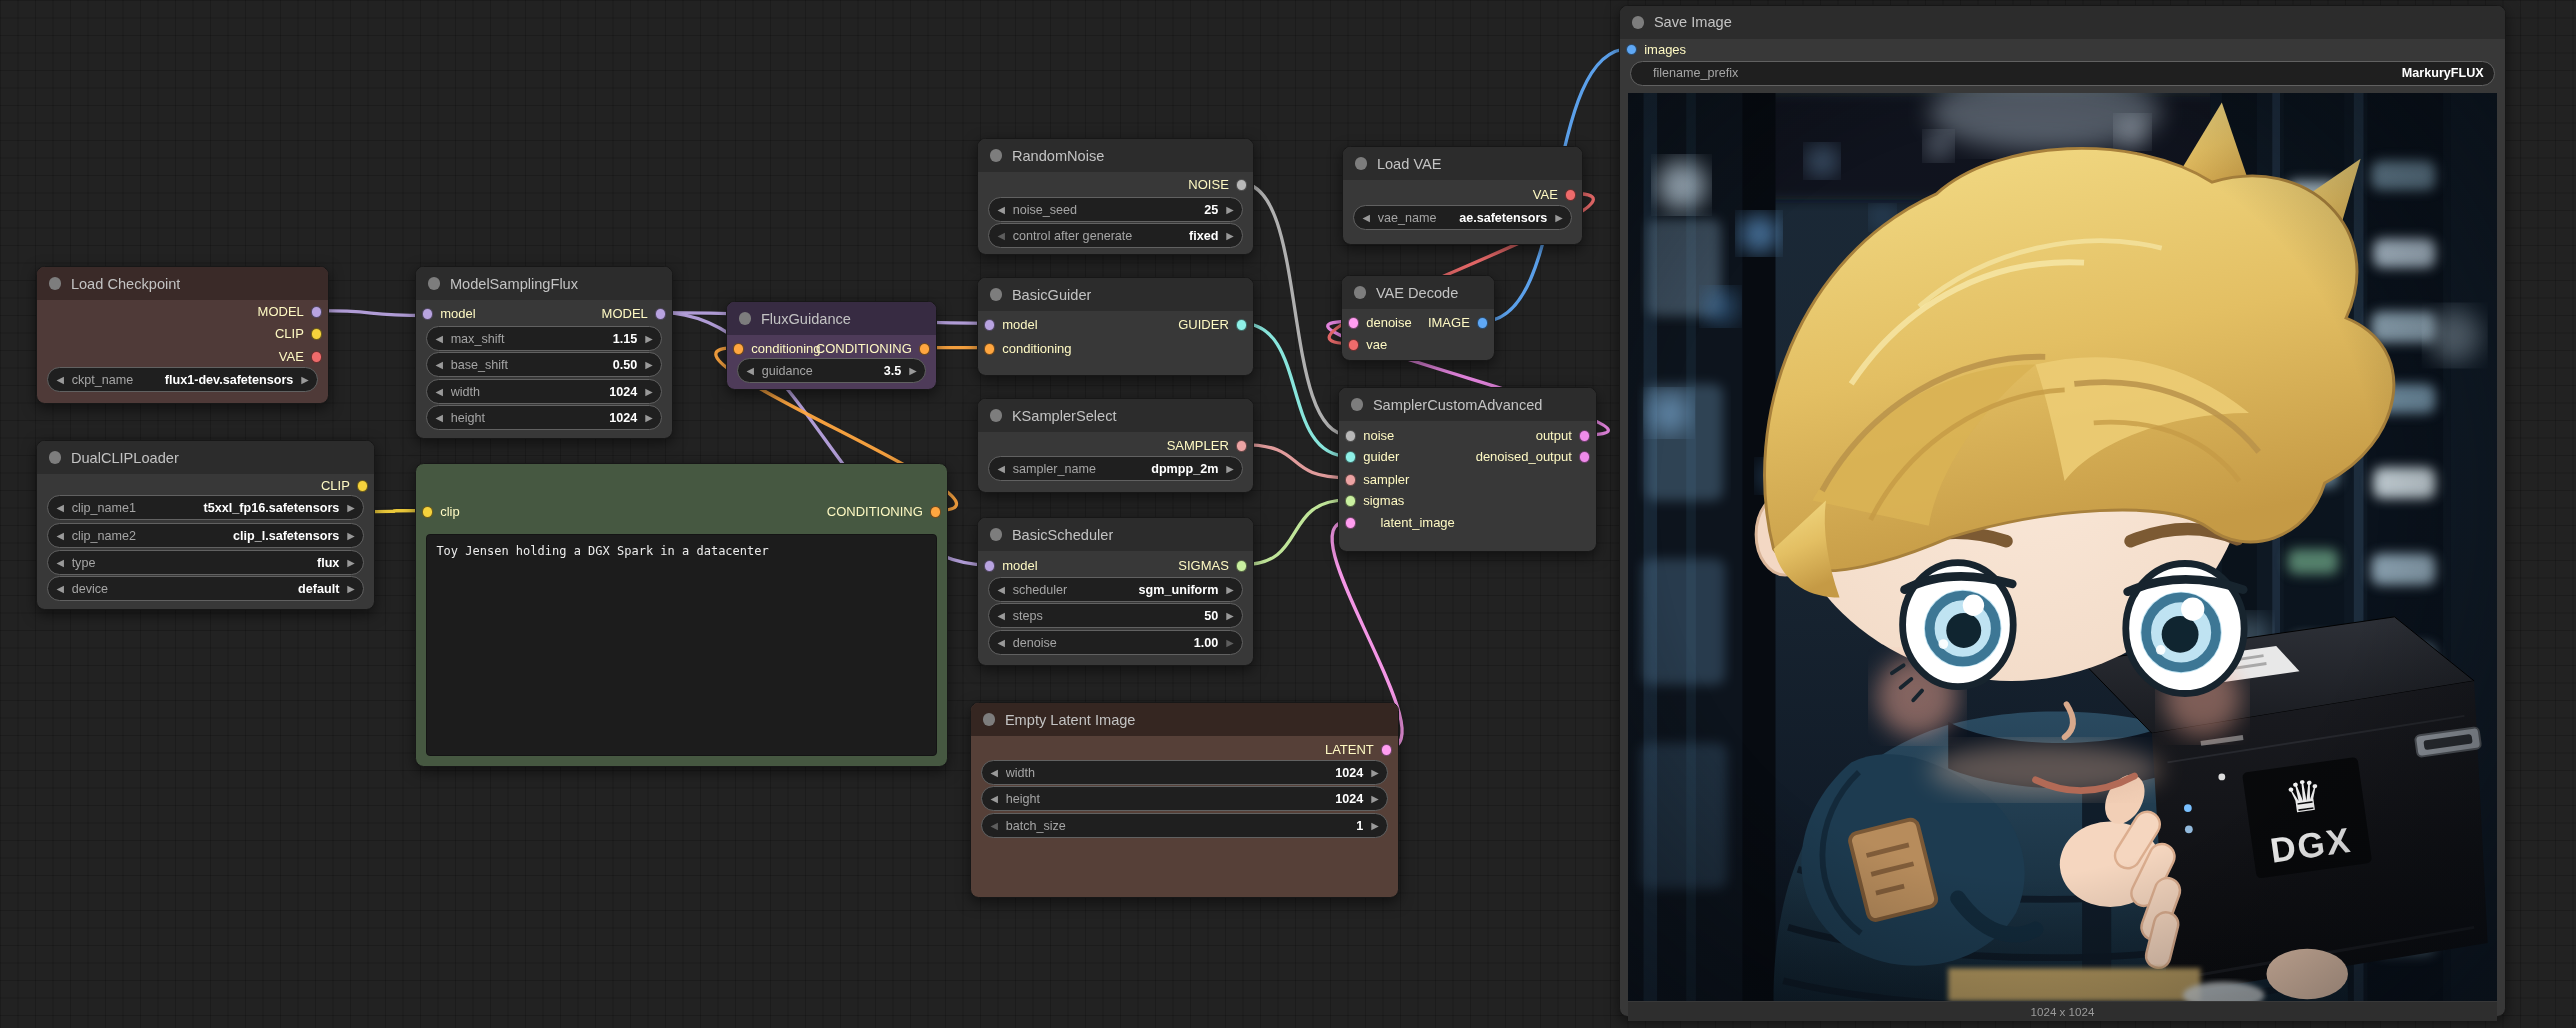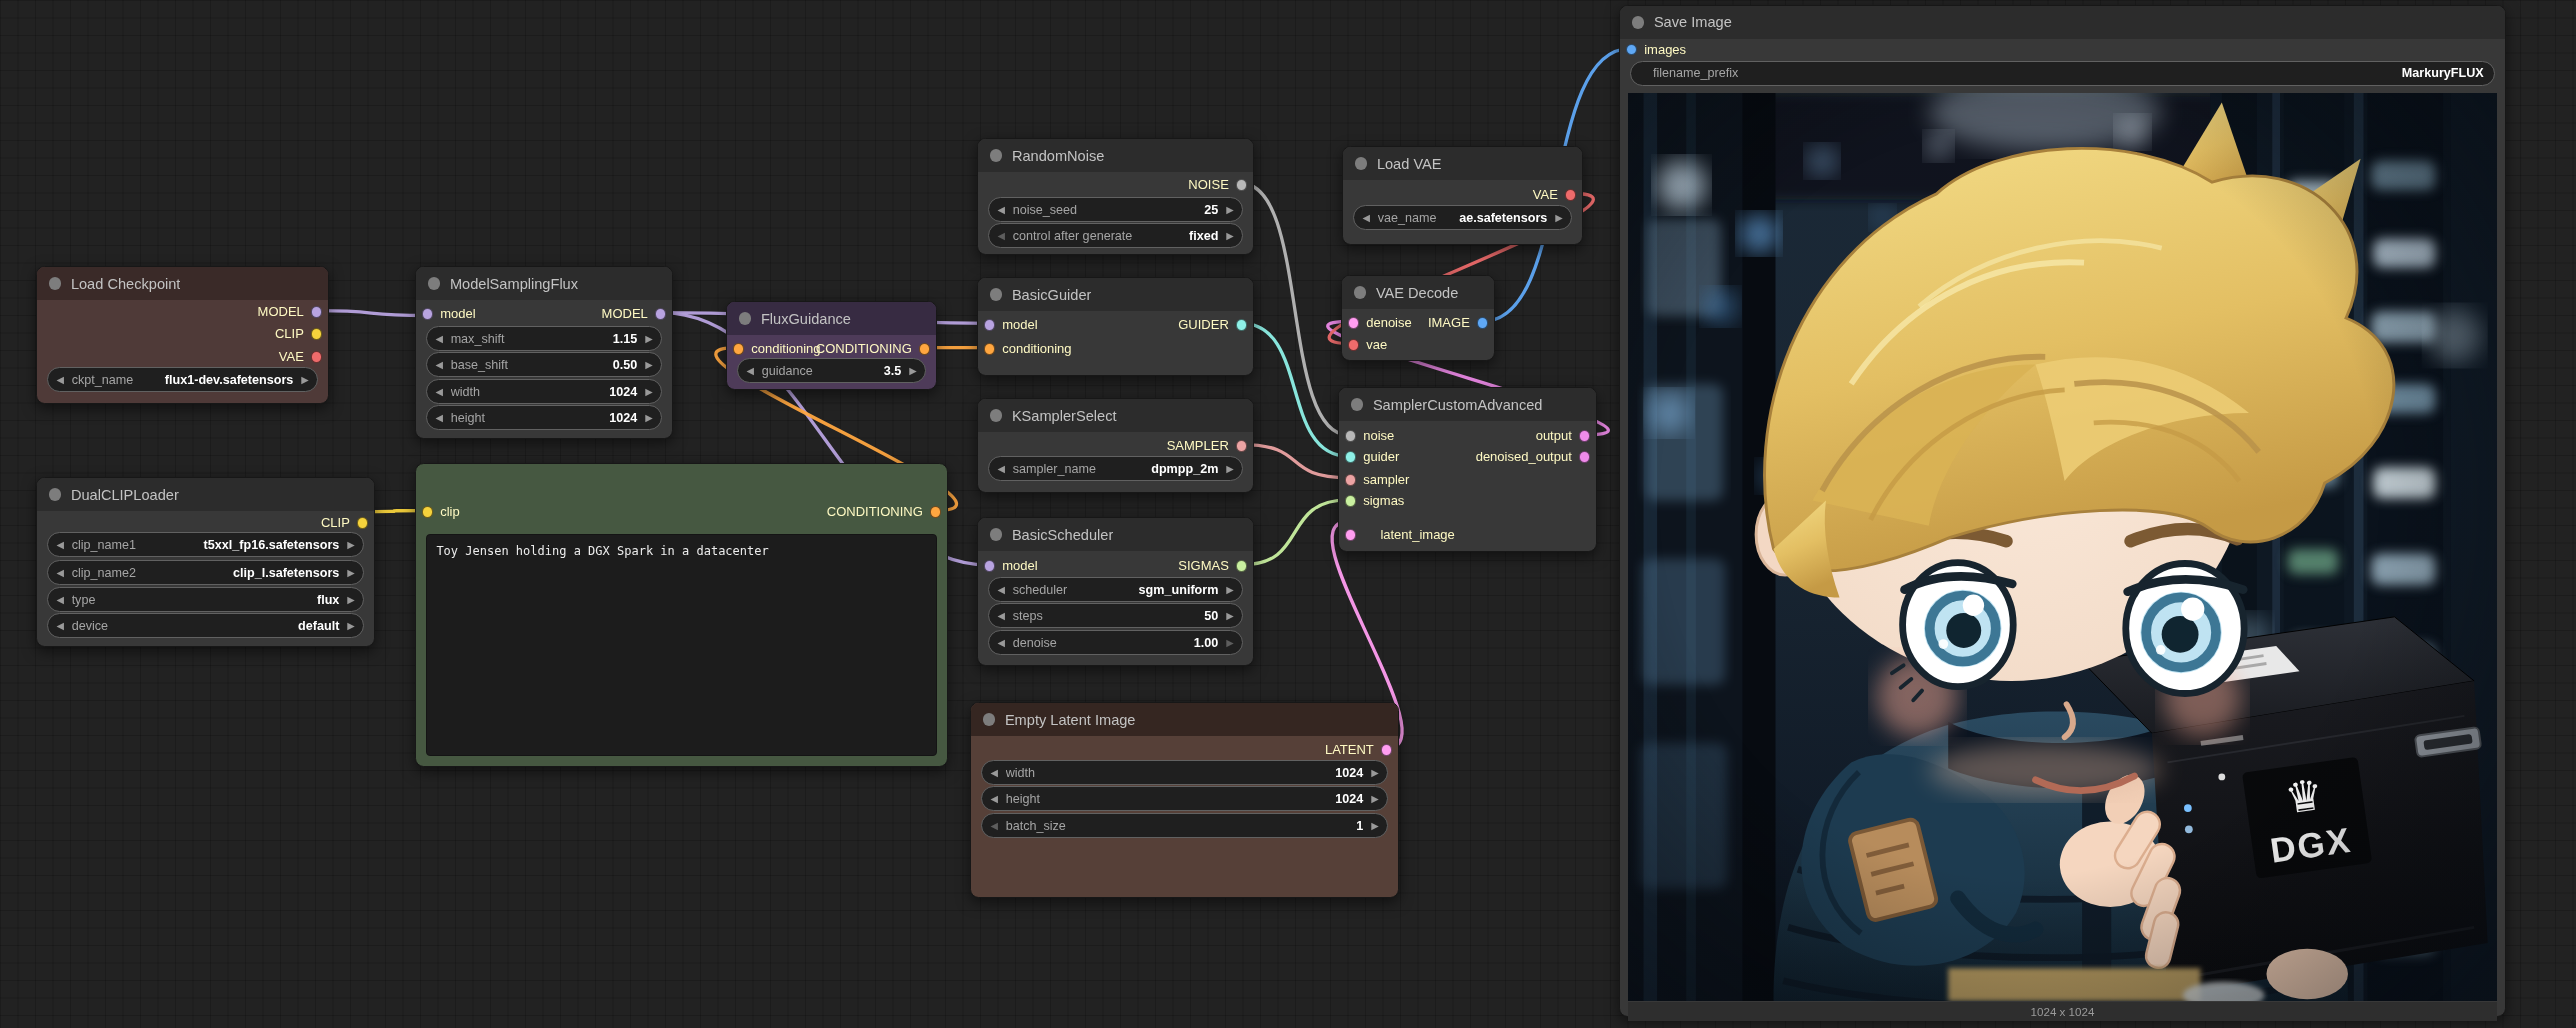--- a/index.html
+++ b/index.html
@@ -98,21 +98,21 @@
         <span>VAE</span>
       </div>
     <div class="widget" style="top:100px;">
       <span class="warr">◀</span>
       <span class="wlabel">ckpt_name</span>
       <span class="wvalue">flux1-dev.safetensors</span>
       <span class="warr">▶</span>
     </div>
   </div>
 
-  <div class="node" style="left:36px;top:477px;width:337px;height:168px;">
+  <div class="node" style="left:36px;top:440px;width:337px;height:168px;">
     <div class="nhead">
       <span class="hdot"></span>
       <span class="ntitle">DualCLIPLoader</span>
     </div>
     <div class="pin out" style="top:36px;">
         <span class="pdot" style="background: rgb(245, 210, 60);"></span>
         <span>CLIP</span>
       </div>
     <div class="widget" style="top:54px;">
       <span class="warr">◀</span>
@@ -383,21 +383,21 @@
         <span>guider</span>
       </div>
     <div class="pin in" style="top:83px;">
         <span class="pdot" style="background: rgb(236, 163, 163);"></span>
         <span>sampler</span>
       </div>
     <div class="pin in" style="top:104px;">
         <span class="pdot" style="background: rgb(201, 240, 160);"></span>
         <span>sigmas</span>
       </div>
-    <div class="pin in" style="top:138px;gap:24px;">
+    <div class="pin in" style="top:126px;gap:24px;">
         <span class="pdot" style="background: rgb(255, 157, 240);"></span>
         <span>latent_image</span>
       </div>
     <div class="pin out" style="top:39px;">
         <span class="pdot" style="background: rgb(239, 139, 234);"></span>
         <span>output</span>
       </div>
     <div class="pin out" style="top:60px;">
         <span class="pdot" style="background: rgb(239, 139, 234);"></span>
         <span>denoised_output</span>

